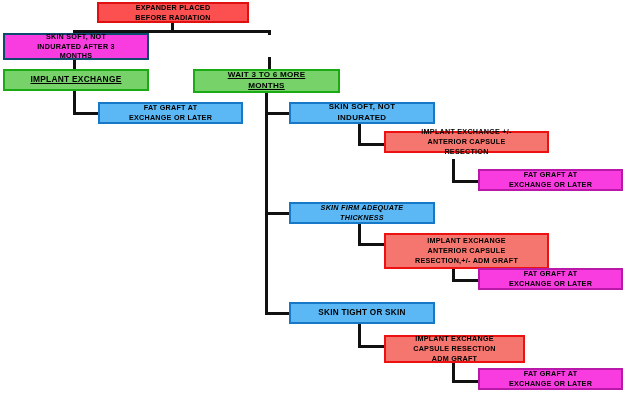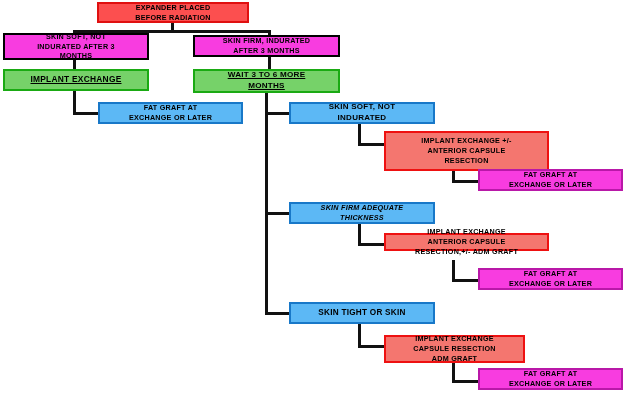--- a/index.html
+++ b/index.html
@@ -34,21 +34,21 @@
   .node-red {
     background: #fc4f4f;
     border: 2px solid #e01010;
   }
   .node-salmon {
     background: #f4766f;
     border: 2px solid #ee1111;
   }
   .node-magenta {
     background: #f83ce0;
-    border: 2px solid #000000;
+    border: 2px solid #0c4a6e;
   }
   .node-magenta2 {
     background: #f83ce0;
     border: 2px solid #b918a8;
   }
   .node-green {
     background: #76d269;
     border: 2px solid #1aaa13;
     text-decoration: underline;
   }
@@ -107,37 +107,36 @@
   <div class="line line-v" style="left:358px; top:324px; height:24px;"></div>
   <div class="line line-h" style="left:358px; top:345px; width:28px;"></div>
 
   <div class="line line-v" style="left:452px; top:362px; height:21px;"></div>
   <div class="line line-h" style="left:452px; top:380px; width:29px;"></div>
 
   <div class="node node-red" style="left:97px; top:2px; width:152px; height:21px;">EXPANDER PLACED BEFORE RADIATION</div>
 
   <div class="node node-magenta" style="left:3px; top:33px; width:146px; height:27px;">SKIN SOFT, NOT INDURATED AFTER 3 MONTHS</div>
 
-  <div class="node node-magenta" style="left:193px; top:35px; width:147px; height:22px;">SKIN FIRM, INDURATED AFTER 3 MONTHS</div>
 
   <div class="node node-green" style="left:3px; top:69px; width:146px; height:22px; font-size:8.4px;">IMPLANT EXCHANGE</div>
 
   <div class="node node-green" style="left:193px; top:69px; width:147px; height:24px; font-size:8.1px;">WAIT 3 TO 6 MORE MONTHS</div>
 
   <div class="node node-blue" style="left:98px; top:102px; width:145px; height:22px;">FAT GRAFT AT EXCHANGE OR LATER</div>
 
   <div class="node node-blue" style="left:289px; top:102px; width:146px; height:22px; font-size:8px;">SKIN SOFT, NOT INDURATED</div>
 
-  <div class="node node-salmon" style="left:384px; top:131px; width:165px; height:40px;">IMPLANT EXCHANGE +/- ANTERIOR CAPSULE RESECTION</div>
+  <div class="node node-salmon" style="left:384px; top:131px; width:165px; height:22px;">IMPLANT EXCHANGE +/- ANTERIOR CAPSULE RESECTION</div>
 
   <div class="node node-magenta2" style="left:478px; top:169px; width:145px; height:22px;">FAT GRAFT AT EXCHANGE OR LATER</div>
 
   <div class="node node-blue" style="left:289px; top:202px; width:146px; height:22px;font-style:italic;">SKIN FIRM ADEQUATE THICKNESS</div>
 
-  <div class="node node-salmon" style="left:384px; top:233px; width:165px; height:18px;">IMPLANT EXCHANGE ANTERIOR CAPSULE RESECTION,+/- ADM GRAFT</div>
+  <div class="node node-salmon" style="left:384px; top:233px; width:165px; height:36px;">IMPLANT EXCHANGE ANTERIOR CAPSULE RESECTION,+/- ADM GRAFT</div>
 
   <div class="node node-magenta2" style="left:478px; top:268px; width:145px; height:22px;">FAT GRAFT AT EXCHANGE OR LATER</div>
 
   <div class="node node-blue" style="left:289px; top:302px; width:146px; height:22px; font-size:8.2px;">SKIN TIGHT OR SKIN</div>
 
   <div class="node node-salmon" style="left:384px; top:335px; width:141px; height:28px;">IMPLANT EXCHANGE CAPSULE  RESECTION  ADM GRAFT</div>
 
   <div class="node node-magenta2" style="left:478px; top:368px; width:145px; height:22px;">FAT GRAFT AT EXCHANGE OR LATER</div>
 
 </div>

